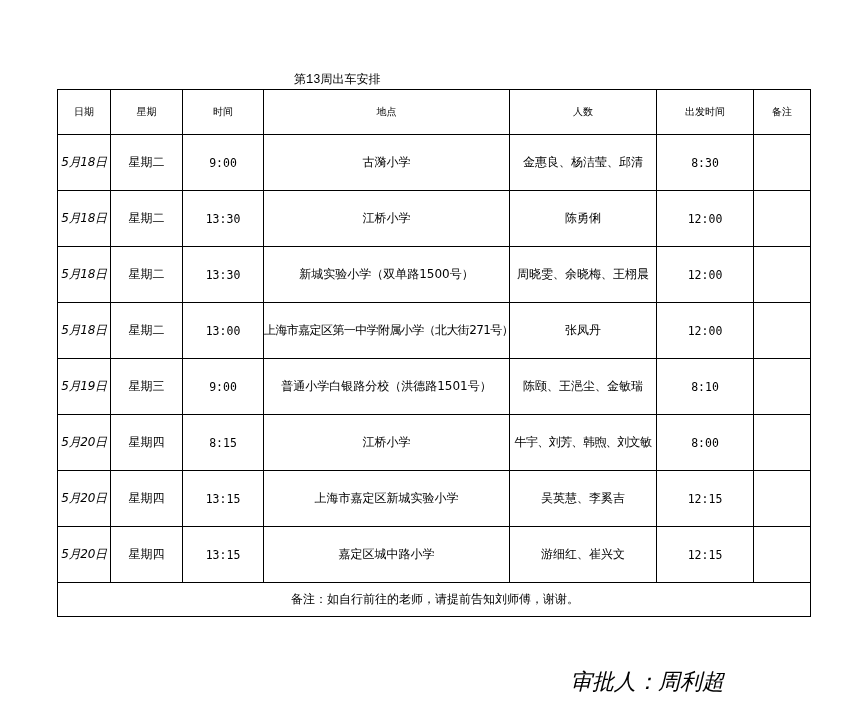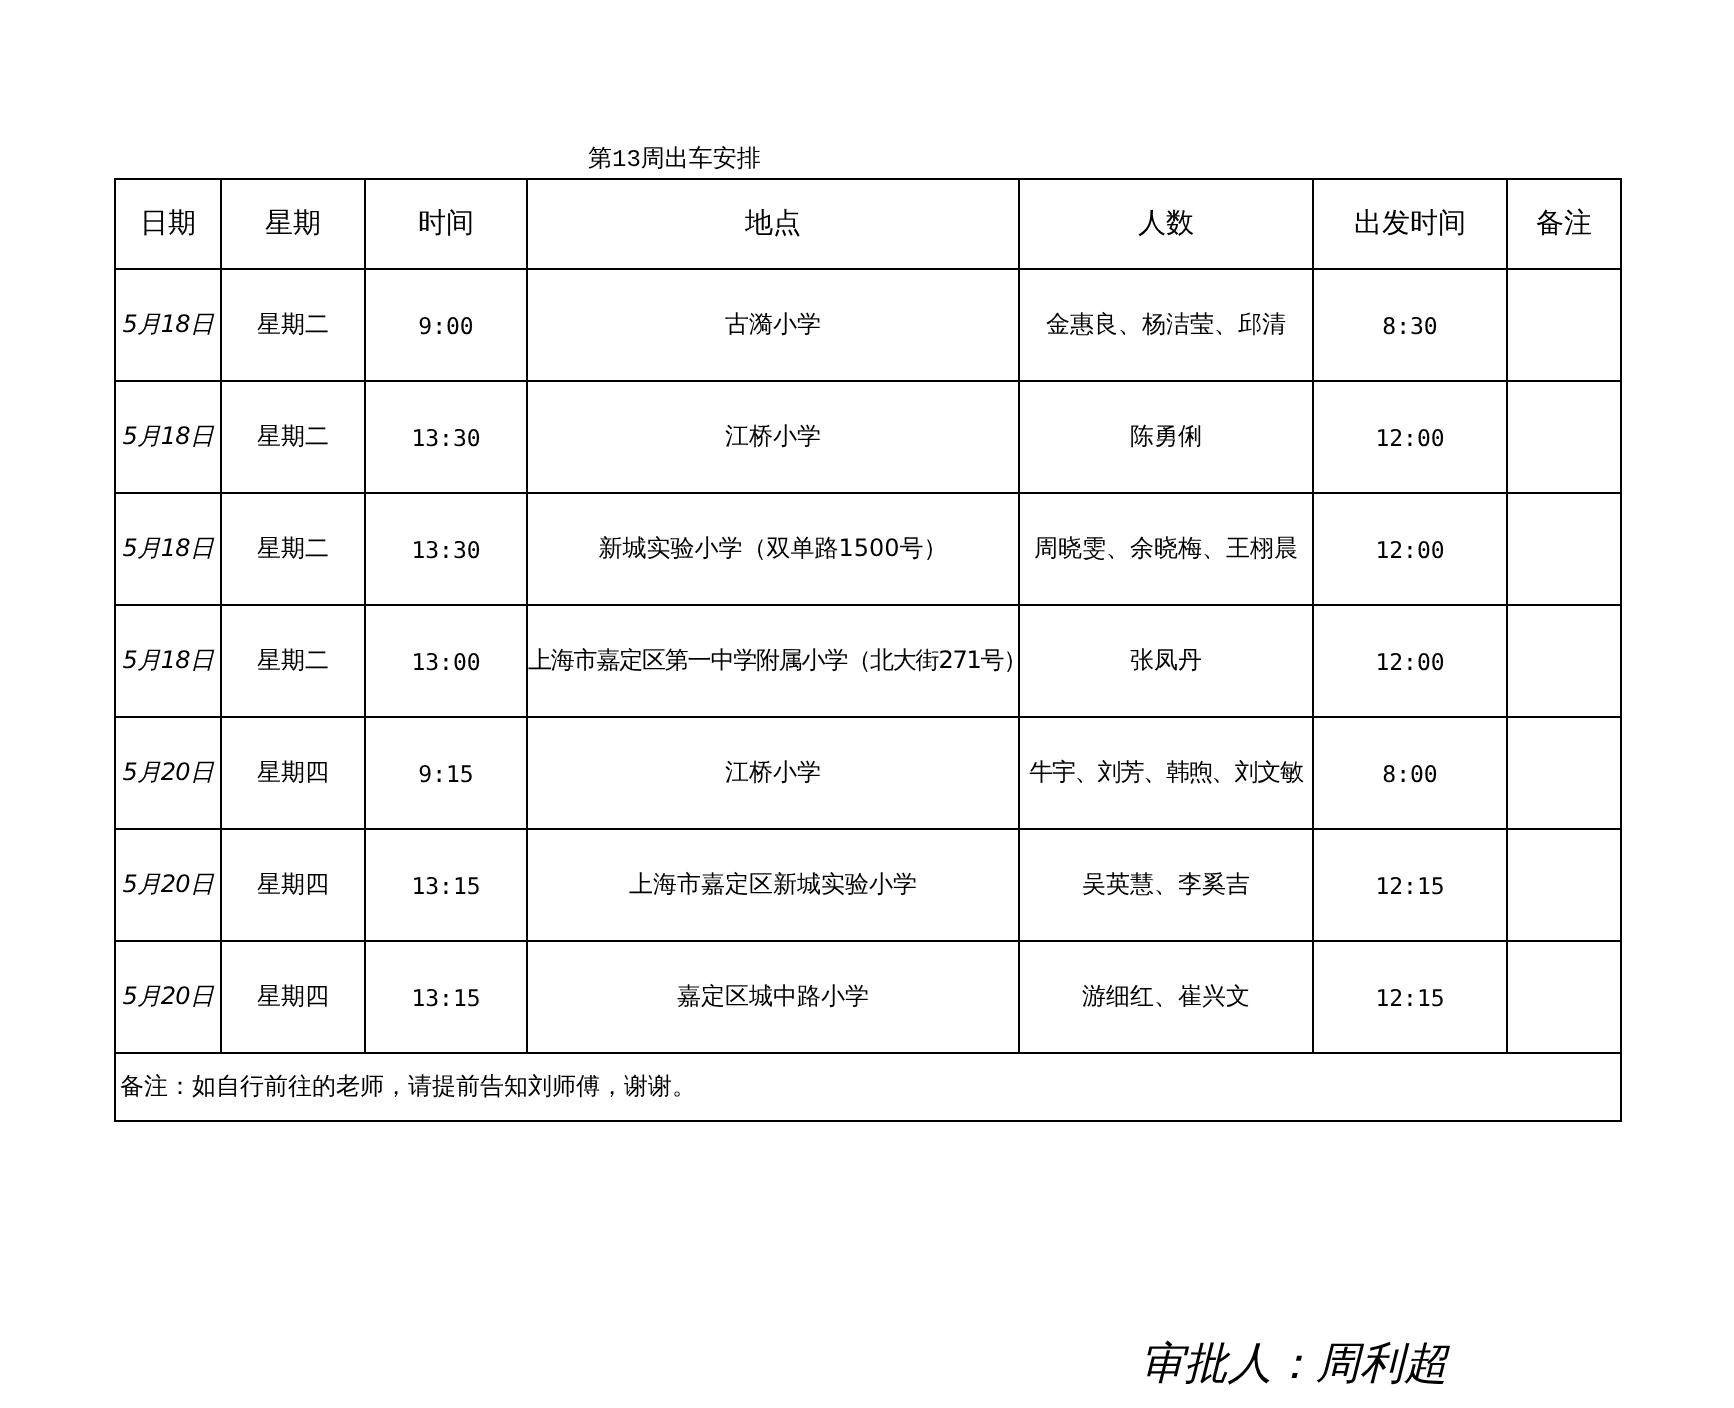--- a/index.html
+++ b/index.html
@@ -1,26 +1,26 @@
 <!DOCTYPE html>
 <html><head>
   <meta charset="utf-8">
   <style>
     html, body { margin: 0; padding: 0; background: #ffffff; }
     body { width: 867px; height: 704px; position: relative; overflow: hidden; font-family: "DejaVu Sans", sans-serif; color: #000; }
     .title { position: absolute; left: 294px; top: 71px; font-family: Liberation Mono, monospace; font-size: 12px; letter-spacing: 0px; }
     table.sched { position: absolute; left: 57px; top: 89px; border-collapse: collapse; table-layout: fixed; width: 753px; }
     table.sched td { border: 1.5px solid #000; text-align: center; vertical-align: middle; font-size: 12px; padding: 0; white-space: nowrap; overflow: hidden; }
-    table.sched tr.head td { height: 44px; font-size: 14px; }
+    table.sched tr.head td { height: 44px; font-size: 10px; }
     table.sched tr.row td { height: 55px; }
     table.sched td.date { font-size: 12px; letter-spacing: -0.3px; font-style: italic; }
     table.sched td.mono { font-family: "DejaVu Sans Mono", monospace; font-size: 11.5px; }
     table.sched td.place.tight { font-size: 12px; letter-spacing: -0.6px; }
     table.sched td.people.tight { letter-spacing: -0.6px; margin-top: 28px; }
-    table.sched tr.foot td { height: 33px; text-align: left; padding-left: 2px; font-size: 12px; }
+    table.sched tr.foot td { height: 33px; text-align: center; padding-left: 2px; font-size: 12px; }
     .approver { position: absolute; left: 570px; top: 667px; font-family: "DejaVu Serif", serif; font-size: 22px; font-style: italic; }
   </style>
 </head>
 <body>
 
 <div class="title">第13周出车安排</div>
 
 <table class="sched">
   <colgroup>
     <col style="width:53px">
@@ -71,23 +71,32 @@
   <tr class="row">
     <td class="date">5月18日</td>
     <td>星期二</td>
     <td class="mono">13:00</td>
     <td class="place tight">上海市嘉定区第一中学附属小学（北大街271号）</td>
     <td class="people">张凤丹</td>
     <td class="mono">12:00</td>
     <td></td>
   </tr>
   <tr class="row">
+    <td class="date">5月19日</td>
+    <td>星期三</td>
+    <td class="mono">9:00</td>
+    <td class="place">普通小学白银路分校（洪德路1501号）</td>
+    <td class="people">陈颐、王浥尘、金敏瑞</td>
+    <td class="mono">8:10</td>
+    <td></td>
+  </tr>
+  <tr class="row">
     <td class="date">5月20日</td>
     <td>星期四</td>
-    <td class="mono">9:15</td>
+    <td class="mono">8:15</td>
     <td class="place">江桥小学</td>
     <td class="people tight">牛宇、刘芳、韩煦、刘文敏</td>
     <td class="mono">8:00</td>
     <td></td>
   </tr>
   <tr class="row">
     <td class="date">5月20日</td>
     <td>星期四</td>
     <td class="mono">13:15</td>
     <td class="place">上海市嘉定区新城实验小学</td>

